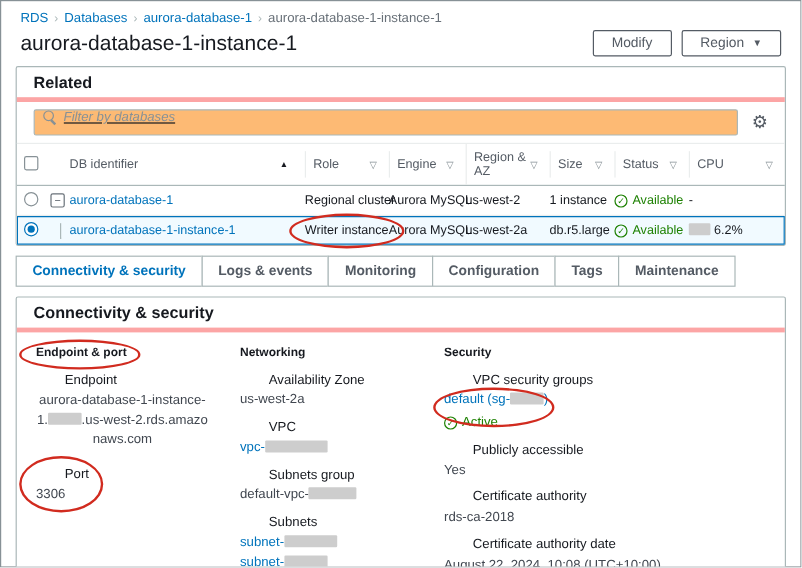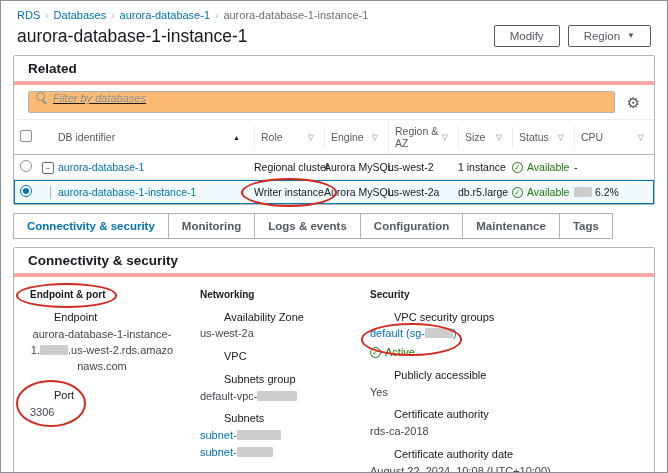--- a/index.html
+++ b/index.html
@@ -181,25 +181,25 @@
         <span class="td">
           <span class="redact w18"></span>
           <span>6.2%</span>
         </span>
       </div>
     </div>
   </div>
 
   <div class="tabs">
     <div class="tab active">Connectivity &amp; security</div>
+    <div class="tab">Logs &amp; events</div>
     <div class="tab">Monitoring</div>
-    <div class="tab">Logs &amp; events</div>
     <div class="tab">Configuration</div>
+    <div class="tab">Tags</div>
     <div class="tab">Maintenance</div>
-    <div class="tab">Tags</div>
   </div>
 
   <div class="card">
     <div class="card-header">Connectivity &amp; security</div>
     <div class="detail-body">
 
       <div class="dcol1">
         <div class="dcol-heading">
           <span class="ann"><i class="ellipse e-heading"></i><span>Endpoint &amp; port</span></span>
         </div>
@@ -212,20 +212,21 @@
             <span class="f-value" style="display:block;">3306</span>
           </span>
         </div>
       </div>
 
       <div class="dcol2">
         <div class="dcol-heading">Networking</div>
         <div class="f-label">Availability Zone</div>
         <div class="f-value">us-west-2a</div>
         <div class="f-label">VPC</div>
+        <div class="link-line"><a class="link">vpc-</a><span class="redact w52"></span></div>
         <div class="f-label">Subnets group</div>
         <div class="f-value"><span>default-vpc-</span><span class="redact w40"></span></div>
         <div class="f-label">Subnets</div>
         <div class="subnet-line"><a class="link">subnet-</a><span class="redact w44"></span></div>
         <div class="subnet-line"><a class="link">subnet-</a><span class="redact w36" style="width:36px"></span></div>
 
       </div>
 
       <div class="dcol3">
         <div class="dcol-heading">Security</div>

